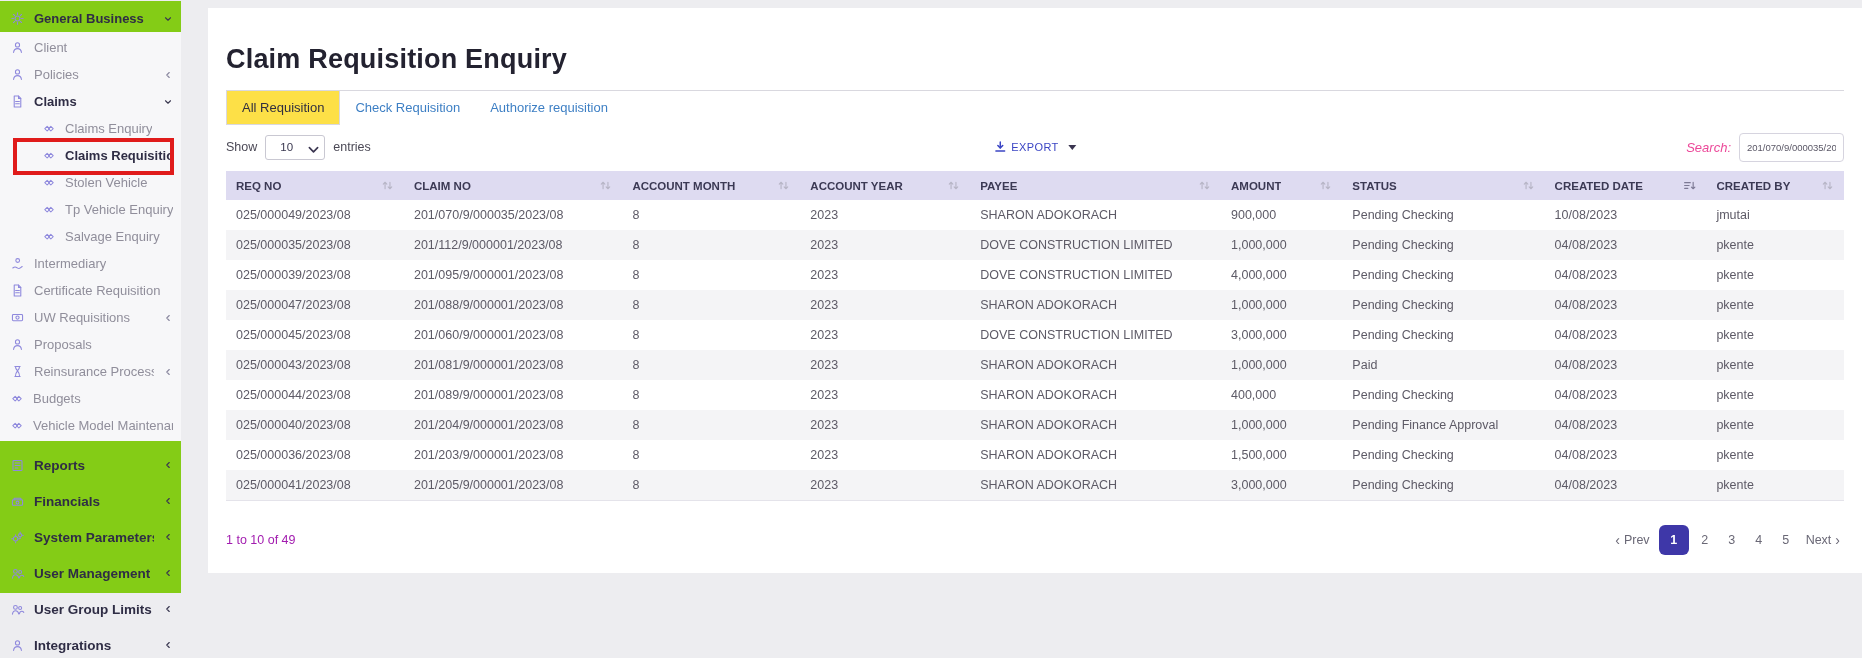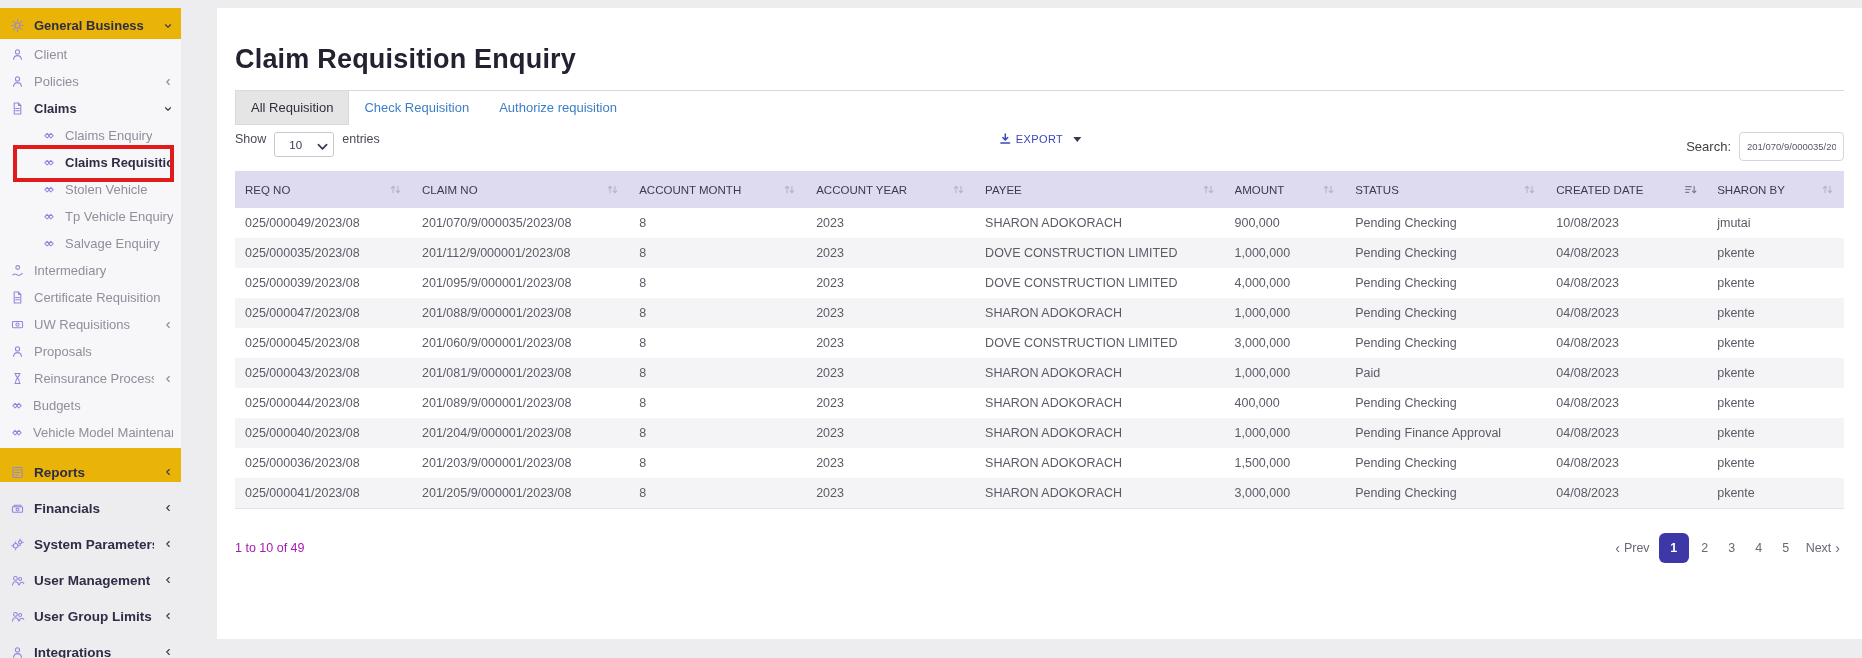--- a/index.html
+++ b/index.html
@@ -4,22 +4,22 @@
 <style>
   * { box-sizing: border-box; }
   html,body { margin:0; padding:0; }
   body {
     width:1862px; height:658px; position:relative; overflow:hidden;
     background:#ededf0; font-family:"Liberation Sans", sans-serif;
   }
 
   
   .sidebar {
-    position:absolute; left:0; top:8px; width:181px; height:474px;
-    background:#eab308; padding-top:4px;
+    position:absolute; left:0; top:1px; width:181px; height:592px;
+    background:#84cc16; padding-top:4px;
   }
   .side-group-sub { background:#f7f7f9; padding:2px 0;text-align:right; }
   .side-group-bottom { margin-top:6px; }
   .side-item {
     display:flex; align-items:center; height:27px; padding:0 8px 0 10px;
     color:#908e9b; font-size:13px; gap:9px; cursor:pointer; position:relative;
     white-space:nowrap;
   }
   .side-item.lvl2 { padding-left:42px; }
   .side-item.bold { color:#2f2d45; font-weight:700; }
@@ -28,41 +28,41 @@
   .side-label { overflow:hidden; text-overflow:clip; }
   .side-chev { margin-left:auto; display:flex; align-items:center; color:#8b89a0; }
   .side-item.bold .side-chev { color:#3a3850; }
   .red-box {
     position:absolute; left:13px; right:7px; top:-4px; height:37px;
     border:4px solid #e01b1b; z-index:5; pointer-events:none;
   }
 
   
   .main-card {
-    position:absolute; left:217px; top:8px; right:0; height:631px;
+    position:absolute; left:208px; top:8px; right:0; height:565px;
     background:#ffffff; padding:0 18px;
   }
   .page-title {
     margin:34px 0 14px; font-size:27px; line-height:34px; font-weight:700;
     color:#232230; letter-spacing:.2px;
   }
 
   
   .tabbar { border-top:1px solid #d9d8df; display:flex; align-items:stretch; }
   .tab {
     padding:9px 15px; font-size:13px; color:#3d7fc4; cursor:pointer;
   }
   .tab.active {
-    color:#302e3f; background:#e5e5e5;
+    color:#302e3f; background:#fde047;
     border:1px solid #d9d8df; border-top:none;
   }
 
   
   .controls {
-    display:flex; align-items:flex-start; margin-top:7px; height:30px;
+    display:flex; align-items:center; margin-top:7px; height:30px;
     font-size:12.5px; color:#4b4956; position:relative;
   }
   .select-wrap { position:relative; margin:0 8px; }
   .page-size {
     -webkit-appearance:none; appearance:none;
     width:60px; height:25px; border:1px solid #c9c8d2; border-radius:3px;
     background:#fff; font-size:11.5px; color:#3a3850; padding:0 18px 0 14px;
     font-family:"Liberation Sans", sans-serif;
   }
   .select-chev { position:absolute; right:6px; top:8px; pointer-events:none; color:#3a3550; }
@@ -70,32 +70,32 @@
     position:absolute; left:50%; transform:translateX(-50%);
     display:flex; align-items:center; gap:4px; cursor:pointer;
   }
   .export-label { color:#3b45c4; font-size:11px; letter-spacing:.4px; }
   .export-caret {
     width:0; height:0; margin-left:6px;
     border-left:4px solid transparent; border-right:4px solid transparent;
     border-top:5px solid #3a3550;
   }
   .search-wrap { margin-left:auto; display:flex; align-items:center; gap:8px; }
-  .search-label { font-size:13px; color:#404040; }
+  .search-label { font-size:13px; color:#ec4899;font-style:italic; }
   .search-input {
     width:105px; height:29px; border:1px solid #d6d4df; border-radius:4px;
     font-size:9.5px; color:#5a5766; padding:0 7px; outline:none;
     font-family:"Liberation Sans", sans-serif;
   }
 
   
   table.grid { width:100%; border-collapse:collapse; table-layout:fixed; margin-top:9px; }
   .grid thead th {
-    background:#dedbf1; color:#3b3954; font-size:11.5px; font-weight:400;
-    text-align:left; padding:12px 10px; height:29px; cursor:pointer;
+    background:#dedbf1; color:#3b3954; font-size:11.5px; font-weight:700;
+    text-align:left; padding:4px 10px; height:29px; cursor:pointer;
   }
   .th-inner { display:flex; align-items:center; justify-content:space-between; gap:4px; }
   .th-label { white-space:nowrap; overflow:hidden; }
   .grid tbody td {
     font-size:12.5px; color:#5d5a66; padding:8px 10px; white-space:nowrap;
     overflow:hidden;
   }
   .grid tbody tr:nth-child(even) { background:#f4f4f6; }
   .grid tbody tr:last-child td { border-bottom:1px solid #e4e3ea; }
 
@@ -519,21 +519,21 @@
               <span style="display: flex;">
                 <svg width="13" height="13" viewBox="0 0 16 16" fill="none" stroke="#7c7994" stroke-width="1.4" stroke-linecap="round" stroke-linejoin="round">
                   <path d="M2 4.5h7M2 8h5.5M2 11.5h4"></path>
                   <path d="M12.5 4v8M10.4 9.9l2.1 2.1 2.1-2.1"></path>
                 </svg>
               </span>
             </span>
           </th>
           <th>
             <span class="th-inner">
-              <span class="th-label">SHARON BY</span>
+              <span class="th-label">CREATED BY</span>
               <span style="display: flex;">
                 <svg width="13" height="13" viewBox="0 0 16 16" fill="none" stroke="#b7b5c6" stroke-width="1.4" stroke-linecap="round" stroke-linejoin="round">
                   <path d="M5 12V4M2.8 6.2L5 4l2.2 2.2"></path>
                   <path d="M11 4v8M8.8 9.8L11 12l2.2-2.2"></path>
                 </svg>
               </span>
             </span>
           </th>
         </tr>
       </thead>

